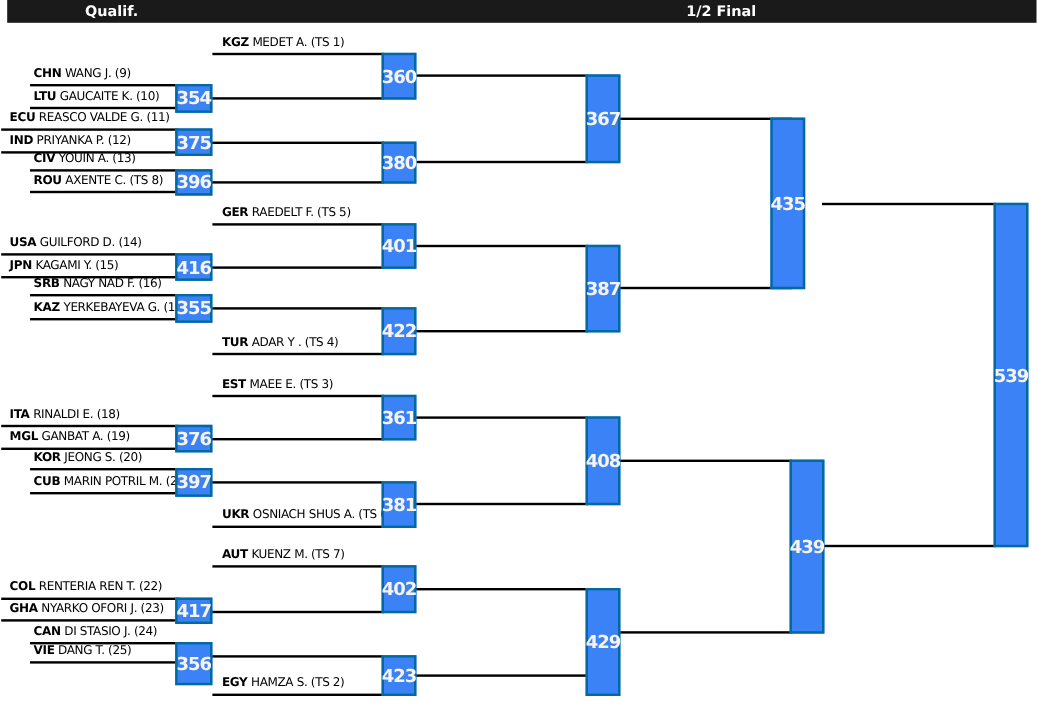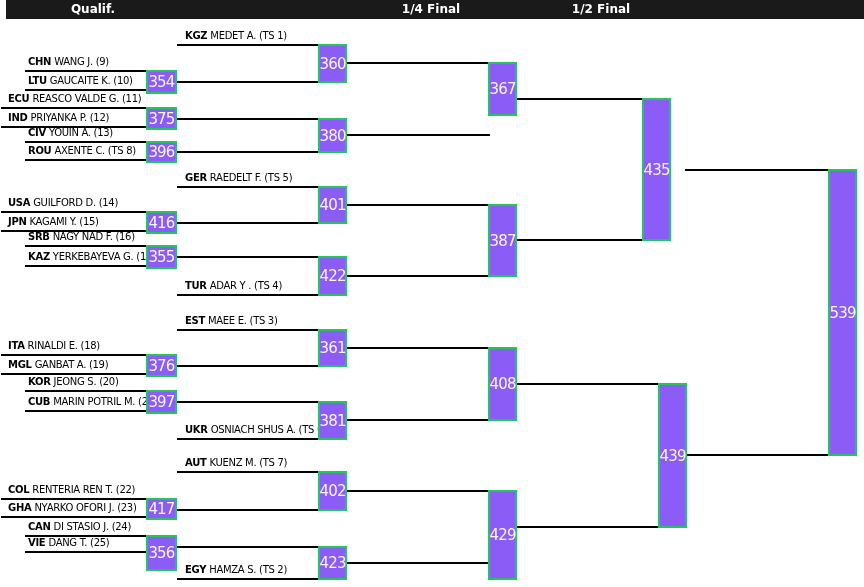--- a/index.html
+++ b/index.html
@@ -5,33 +5,32 @@
   html,body{margin:0;padding:0;background:#fff;}
   .bracket{position:relative;width:864px;height:587px;background:#fff;overflow:hidden;
            font-family:"DejaVu Sans","Liberation Sans",sans-serif;}
   .header{position:absolute;left:6px;top:0;width:858px;height:19px;background:#1a1a1a;z-index:4;}
   .hlabel{position:absolute;top:0;height:19px;line-height:19px;width:140px;text-align:center;
           color:#ffffff;font-weight:bold;font-size:12px;}
   .hline{position:absolute;height:2px;background:#000;z-index:1;}
   .entry{position:absolute;height:14px;line-height:14px;font-size:10px;letter-spacing:-0.3px;
          color:#000;white-space:nowrap;z-index:2;}
   .entry .cc{font-weight:bold;margin-right:3px;}
-  .score{position:absolute;width:29px;background:#8b5cf6;border:2px solid #22c55e;box-sizing:border-box;
-         color:#f7f4ee;font-weight:normal;font-size:15px;letter-spacing:-0.8px;
+  .score{position:absolute;width:29px;background:#3b82f6;border:2px solid #0369a1;box-sizing:border-box;
+         color:#f7f4ee;font-weight:bold;font-size:15px;letter-spacing:-0.8px;
          display:flex;align-items:center;justify-content:center;z-index:3;}
   .score.q{left:146px;width:31px;}
 </style>
 </head>
 <body>
 
 <div class="bracket">
 
   <div class="header">
     <span class="hlabel" style="left:17px">Qualif.</span>
-    <span class="hlabel" style="left:355px">1/4 Final</span>
     <span class="hlabel" style="left:525px">1/2 Final</span>
   </div>
 
   <div class="hline" style="left:177px;top:44px;width:143px"></div>
   <div class="hline" style="left:25px;top:70px;width:124px"></div>
   <div class="hline" style="left:25px;top:89px;width:124px"></div>
   <div class="hline" style="left:1px;top:107px;width:148px"></div>
   <div class="hline" style="left:1px;top:126px;width:148px"></div>
   <div class="hline" style="left:25px;top:141px;width:124px"></div>
   <div class="hline" style="left:25px;top:159px;width:124px"></div>
@@ -119,21 +118,21 @@
 
   <div class="score" style="left:318px;top:44px;height:39px">360</div>
   <div class="score" style="left:318px;top:118px;height:35px">380</div>
   <div class="score" style="left:318px;top:186px;height:38px">401</div>
   <div class="score" style="left:318px;top:256px;height:40px">422</div>
   <div class="score" style="left:318px;top:329px;height:38px">361</div>
   <div class="score" style="left:318px;top:401px;height:39px">381</div>
   <div class="score" style="left:318px;top:471px;height:40px">402</div>
   <div class="score" style="left:318px;top:546px;height:34px">423</div>
 
-  <div class="score" style="left:488px;top:62px;height:54px">367</div>
+  <div class="score" style="left:488px;top:62px;height:74px">367</div>
   <div class="score" style="left:488px;top:204px;height:73px">387</div>
   <div class="score" style="left:488px;top:347px;height:74px">408</div>
   <div class="score" style="left:488px;top:490px;height:90px">429</div>
 
   <div class="score" style="left:642px;top:98px;height:143px">435</div>
   <div class="score" style="left:658px;top:383px;height:145px">439</div>
 
   <div class="score" style="left:828px;top:169px;height:287px">539</div>
 
 </div>

